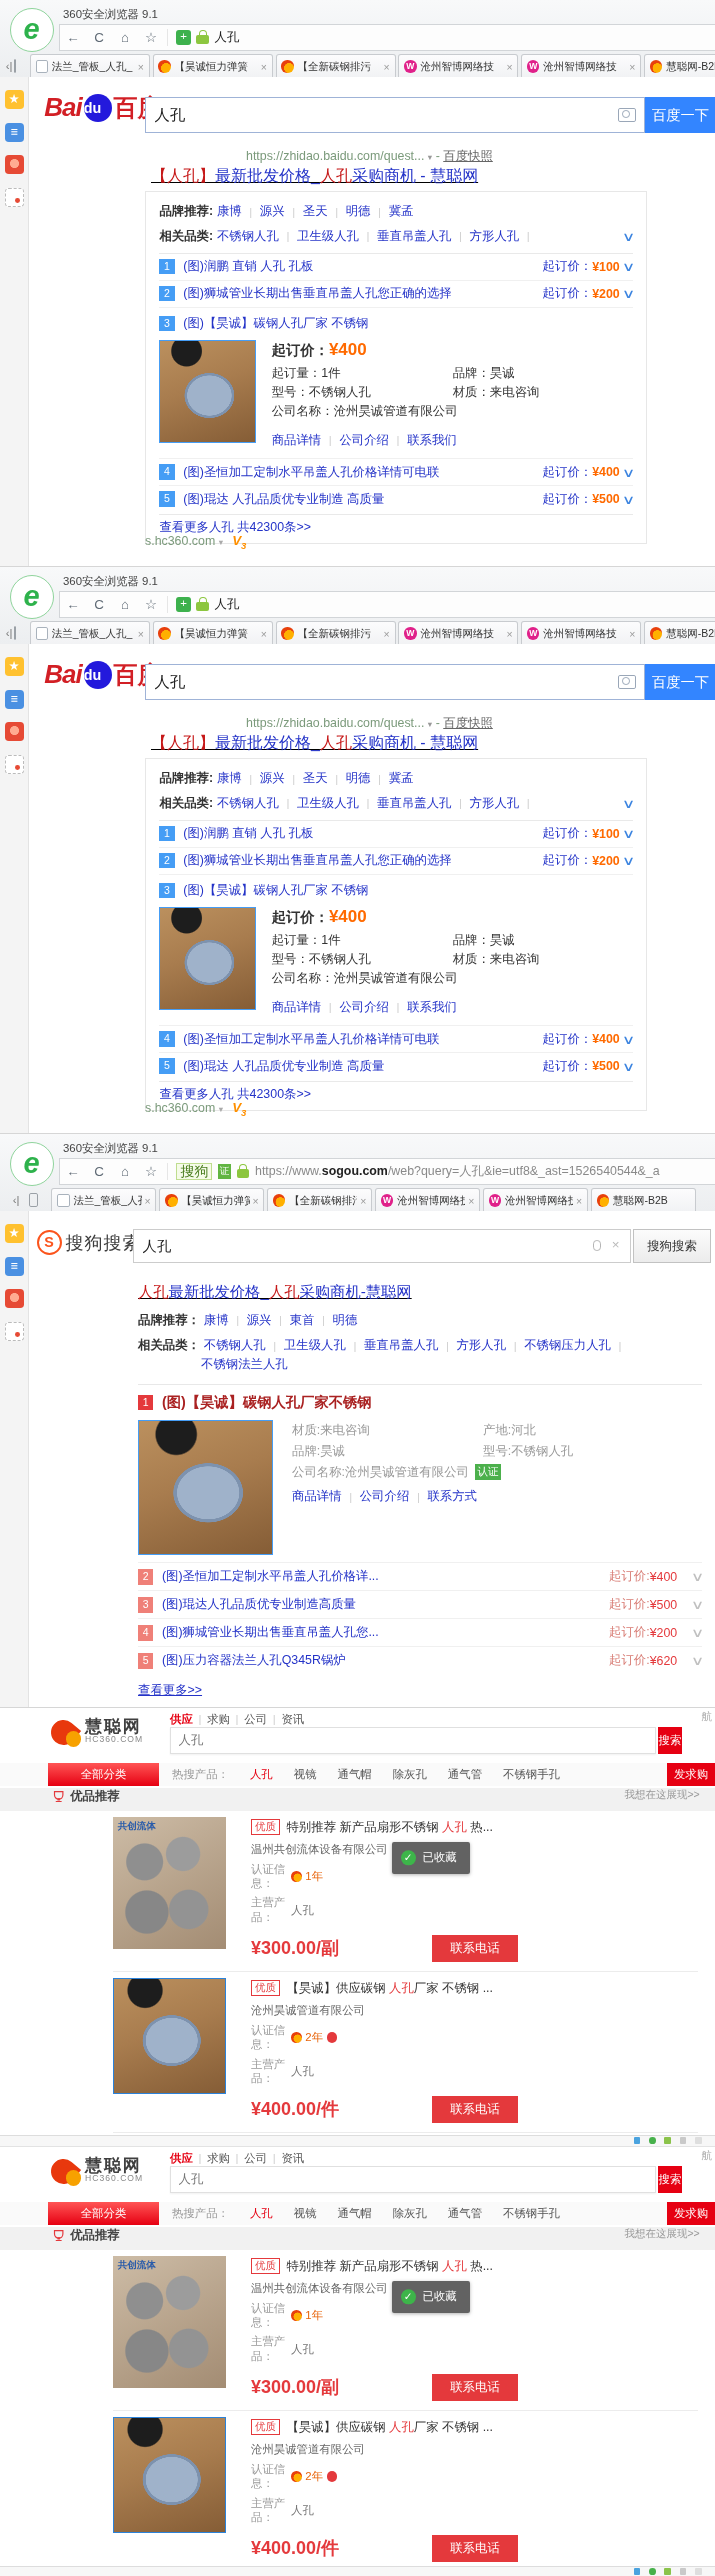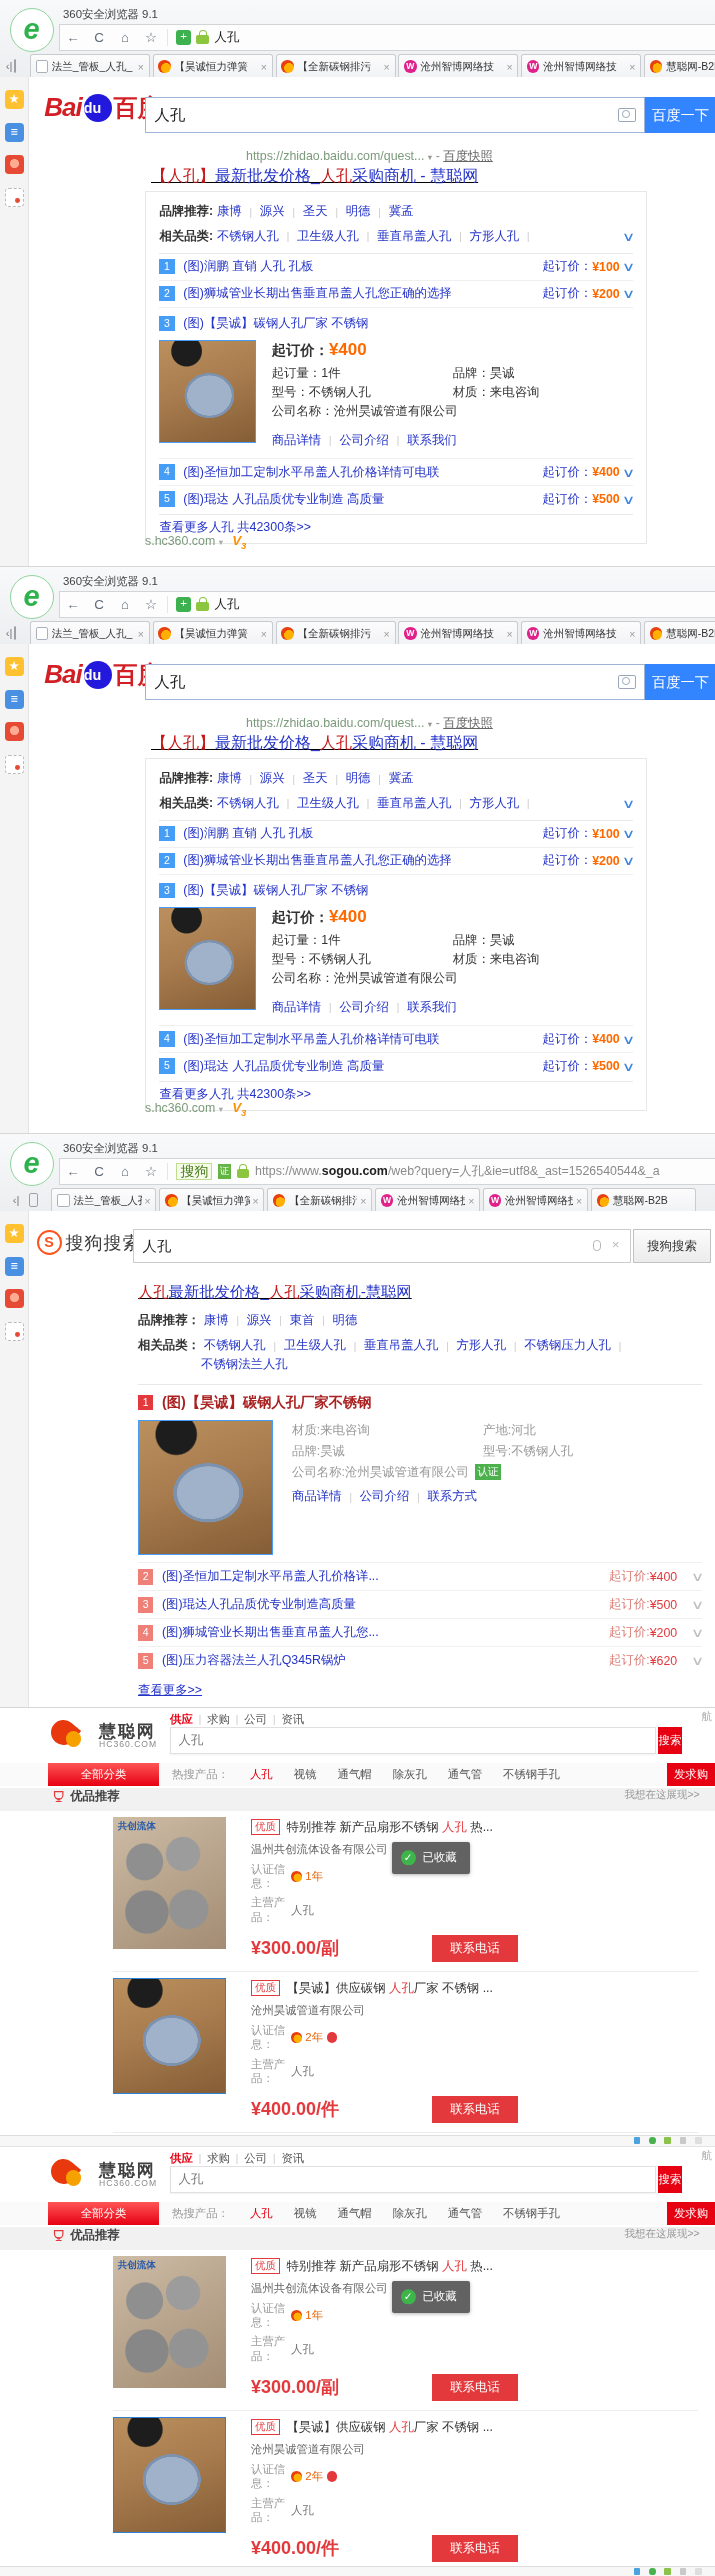--- a/index.html
+++ b/index.html
@@ -119,21 +119,21 @@
 .sg-item{display:flex;align-items:center;height:28px;border-top:1px solid #f0f0f0;font-size:12.4px;white-space:nowrap;}
 .sg-item .title{color:#2433c8;flex:1;overflow:hidden;}
 .sg-pl{color:#d87c74;}
 .sg-pv{color:#e4393c;margin-right:1.9px;}
 .chev-g{color:#c0c0c0;margin-left:13.4px;transform:scaleX(1.5);cursor:pointer;}
 .sg-more{display:inline-block;margin-top:7.6px;font-size:12.4px;color:#2433c8;text-decoration:underline;}
 .sg-footer{margin-top:5.7px;font-size:12.4px;color:#6f9c6f;}
 
 
 .hc-head{position:absolute;top:0;left:0;right:0;height:55px;}
-.hc-logo{position:absolute;left:50px;top:9.5px;display:flex;align-items:flex-end;gap:17px;cursor:pointer;}
+.hc-logo{position:absolute;left:50px;top:9.5px;display:flex;align-items:flex-start;gap:3px;cursor:pointer;}
 .hcflame{position:relative;width:32px;height:32px;flex-shrink:0;}
 .hcflame::before{content:"";position:absolute;left:1px;top:2.9px;width:25px;height:25px;background:#e8380d;border-radius:55% 0 55% 55%;transform:rotate(40deg);}
 .hcflame::after{content:"";position:absolute;right:1px;bottom:2.9px;width:15.3px;height:15.3px;background:#f7a100;border-radius:50%;}
 .hc-logotxt{line-height:1.05;}
 .hc-logocn{font-size:17px;font-weight:bold;color:#3f3f3f;letter-spacing:1.9px;}
 .hc-logoen{font-size:8.6px;color:#8a8a8a;letter-spacing:1px;}
 .hc-nav{position:absolute;left:170px;top:3.8px;font-size:11.4px;color:#555;display:flex;align-items:center;}
 .hc-nav .active{color:#e60012;font-weight:bold;}
 .hc-nav .sep{margin:0 5.7px;}
 .hc-input{position:absolute;left:170px;top:19px;width:486px;height:27px;border:1px solid #e0e0e0;box-shadow:0 1px 1.9px rgba(0,0,0,.06);font-size:12.4px;color:#777;padding:0 7.6px;outline:none;}

